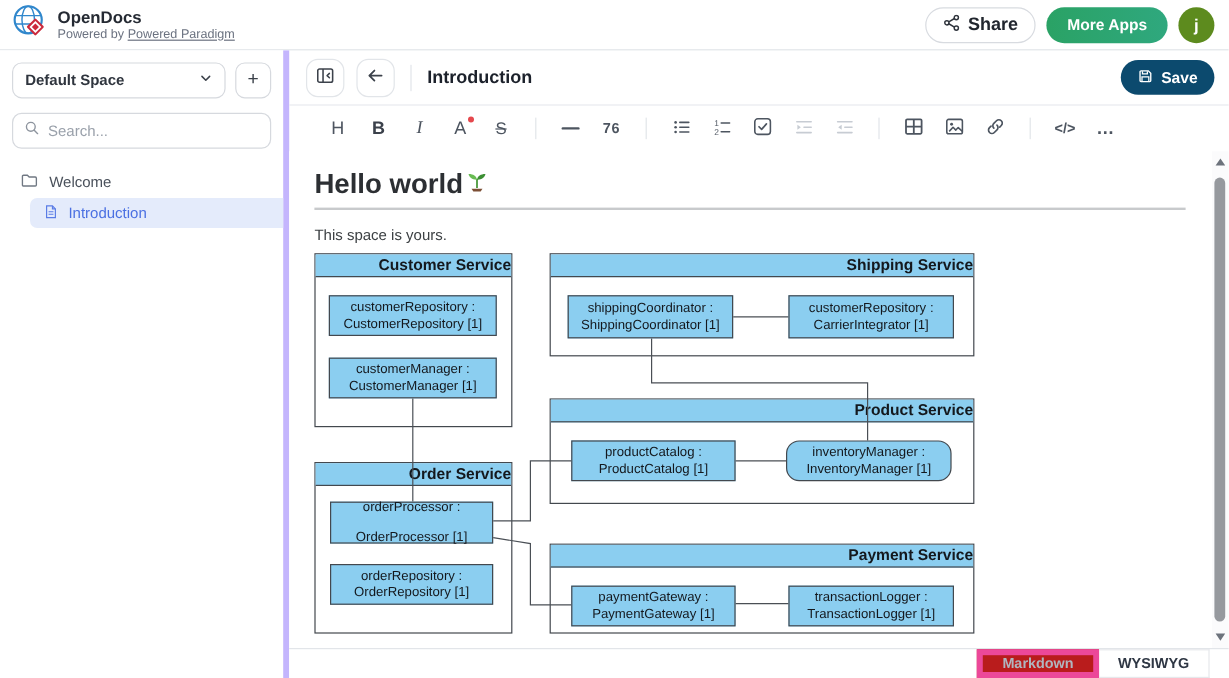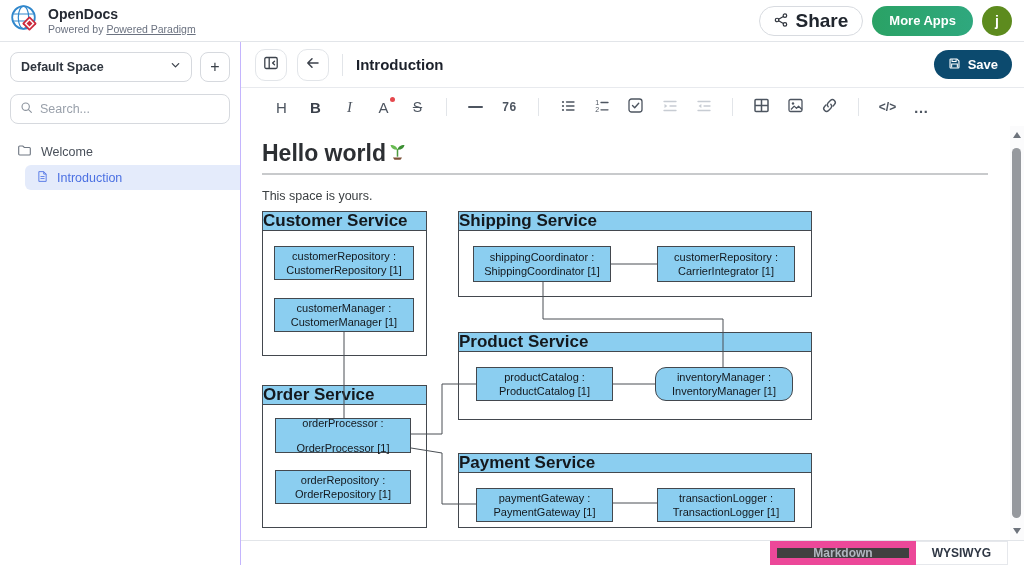--- a/index.html
+++ b/index.html
@@ -8,31 +8,31 @@
 
   
   .topbar { height: 42px; display: flex; align-items: center; justify-content: space-between;
             padding: 0 12px 0 10px; border-bottom: 1px solid #e2e5e9; }
   .brand { display: flex; align-items: center; gap: 8px; }
   .brand-name { font-size: 14px; font-weight: bold; color: #252a33; line-height: 1.15; }
   .brand-powered { font-size: 10.5px; color: #6b7280; }
   .brand-powered .plink { text-decoration: underline; cursor: pointer; }
   .top-actions { display: flex; align-items: center; gap: 9px; }
   .share-btn { height: 30px; border: 1px solid #d8dbe0; border-radius: 15px; background: #fff;
-               display: flex; align-items: center; gap: 7px; padding: 0 14px; font-size: 19px;
+               display: flex; align-items: center; gap: 7px; padding: 0 14px; font-size: 15px;
                font-weight: bold; color: #21262e; font-family: inherit; cursor: pointer; }
   .moreapps-btn { height: 30px; border: none; border-radius: 15px;
                   background: linear-gradient(90deg,#2aa265,#2fa87e); color: #fff; font-size: 13px;
                   font-weight: bold; padding: 0 17px; font-family: inherit; cursor: pointer; }
   .avatar { width: 30px; height: 30px; border-radius: 50%; background: #5d8b1e; color: #fff;
             display: grid; place-items: center; font-size: 14px; font-weight: bold; cursor: pointer; }
 
   
   .shell { display: flex; height: 523px; }
-  .sidebar { width: 241px; border-right: 1px solid #c4b5fd; padding-top: 10px; flex-shrink: 0; background: #fff; }
+  .sidebar { width: 241px; border-right: 5px solid #c4b5fd; padding-top: 10px; flex-shrink: 0; background: #fff; }
   .space-row { display: flex; gap: 8px; margin: 0 10px; }
   .space-select { flex: 1; height: 30px; border: 1px solid #d6d9de; border-radius: 8px; background: #fff;
                   display: flex; align-items: center; justify-content: space-between; padding: 0 10px;
                   font-size: 12.5px; color: #2f353e; font-weight: 600; cursor: pointer; }
   .add-btn { width: 30px; height: 30px; border: 1px solid #d6d9de; border-radius: 8px; background: #fff;
              font-size: 16px; color: #3a4049; display: grid; place-items: center; font-family: inherit; cursor: pointer; }
   .search-box { margin: 12px 10px 0; height: 30px; border: 1px solid #d6d9de; border-radius: 8px;
                 display: flex; align-items: center; gap: 7px; padding: 0 9px; background: #fff; }
   .search-box input { border: none; outline: none; flex: 1; font-size: 12.5px; color: #4b5563;
                       font-family: inherit; background: transparent; min-width: 0; }
@@ -77,41 +77,41 @@
   
   .editor { flex: 1; position: relative; overflow: hidden; background: #fff; }
   .content { padding: 15px 22px 0 21px; width: 769px; }
   .doc-h1 { display: flex; align-items: center; gap: 2px; font-size: 23px; font-weight: bold;
             color: #2c2f33; line-height: 1.1; }
   .doc-hr { height: 2px; background: #c8cacc; margin-top: 7px; }
   .doc-p { font-size: 12.5px; color: #3c4043; margin-top: 14px; }
 
   .diagram { position: relative; width: 551px; height: 318px; margin-top: 8px; font-size: 11px; color: #14181d; }
   .svc { position: absolute; border: 1px solid #43484e; background: #fff; z-index: 1; }
-  .svc-head { height: 19px; line-height: 18px; text-align: left; font-weight: bold;
-              background: #8bcef0; border-bottom: 1px solid #43484e; font-size: 17px; }
+  .svc-head { height: 19px; line-height: 18px; text-align: right; font-weight: bold;
+              background: #8bcef0; border-bottom: 1px solid #43484e; font-size: 13px; }
   .part { position: absolute; background: #8bcef0; border: 1px solid #43484e; display: flex;
           flex-direction: column; align-items: center; justify-content: center; text-align: center;
           line-height: 1.3; z-index: 2; }
   .connectors { position: absolute; left: 0; top: 0; z-index: 3; pointer-events: none; }
   .connectors path { stroke: #4a4f55; stroke-width: 1; fill: none; }
 
   
   .scrollbar { position: absolute; top: 0; right: 0; width: 14px; height: 100%; background: #fbfbfc; }
   .sb-up, .sb-down { position: absolute; left: 3px; width: 0; height: 0; cursor: pointer; }
   .sb-up   { top: 6px;  border-left: 4px solid transparent; border-right: 4px solid transparent; border-bottom: 6px solid #6d737c; }
   .sb-down { bottom: 6px; border-left: 4px solid transparent; border-right: 4px solid transparent; border-top: 6px solid #6d737c; }
   .sb-thumb { position: absolute; left: 2px; width: 9px; top: 22px; bottom: 22px; background: #96999e;
               border-radius: 5px; cursor: pointer; }
 
   
   .footer { height: 25px; border-top: 1px solid #e2e5e9; display: flex; justify-content: flex-end;
             align-items: stretch; padding-right: 16px; background: #fff; }
-  .tab-md { background: #404040; border: 7px solid #ec4899; color: #b0b6bf; font-size: 12px;
-            font-weight: bold; padding: 0 36px; display: flex; align-items: center; font-family: inherit; cursor: pointer; }
+  .tab-md { background: #b91c1c; border: 5px solid #ec4899; color: #b0b6bf; font-size: 12px;
+            font-weight: bold; padding: 0 16px; display: flex; align-items: center; font-family: inherit; cursor: pointer; }
   .tab-wy { background: #fff; border: 1px solid #e6e8ec; border-left: none; color: #2f3744; font-size: 12px;
             font-weight: bold; padding: 0 16px; display: flex; align-items: center; font-family: inherit; cursor: pointer; }
 </style>
 </head>
 <body>
 
 <div class="topbar">
   <div class="brand">
     <span>
       <svg width="30" height="30" viewBox="0 0 30 30">

